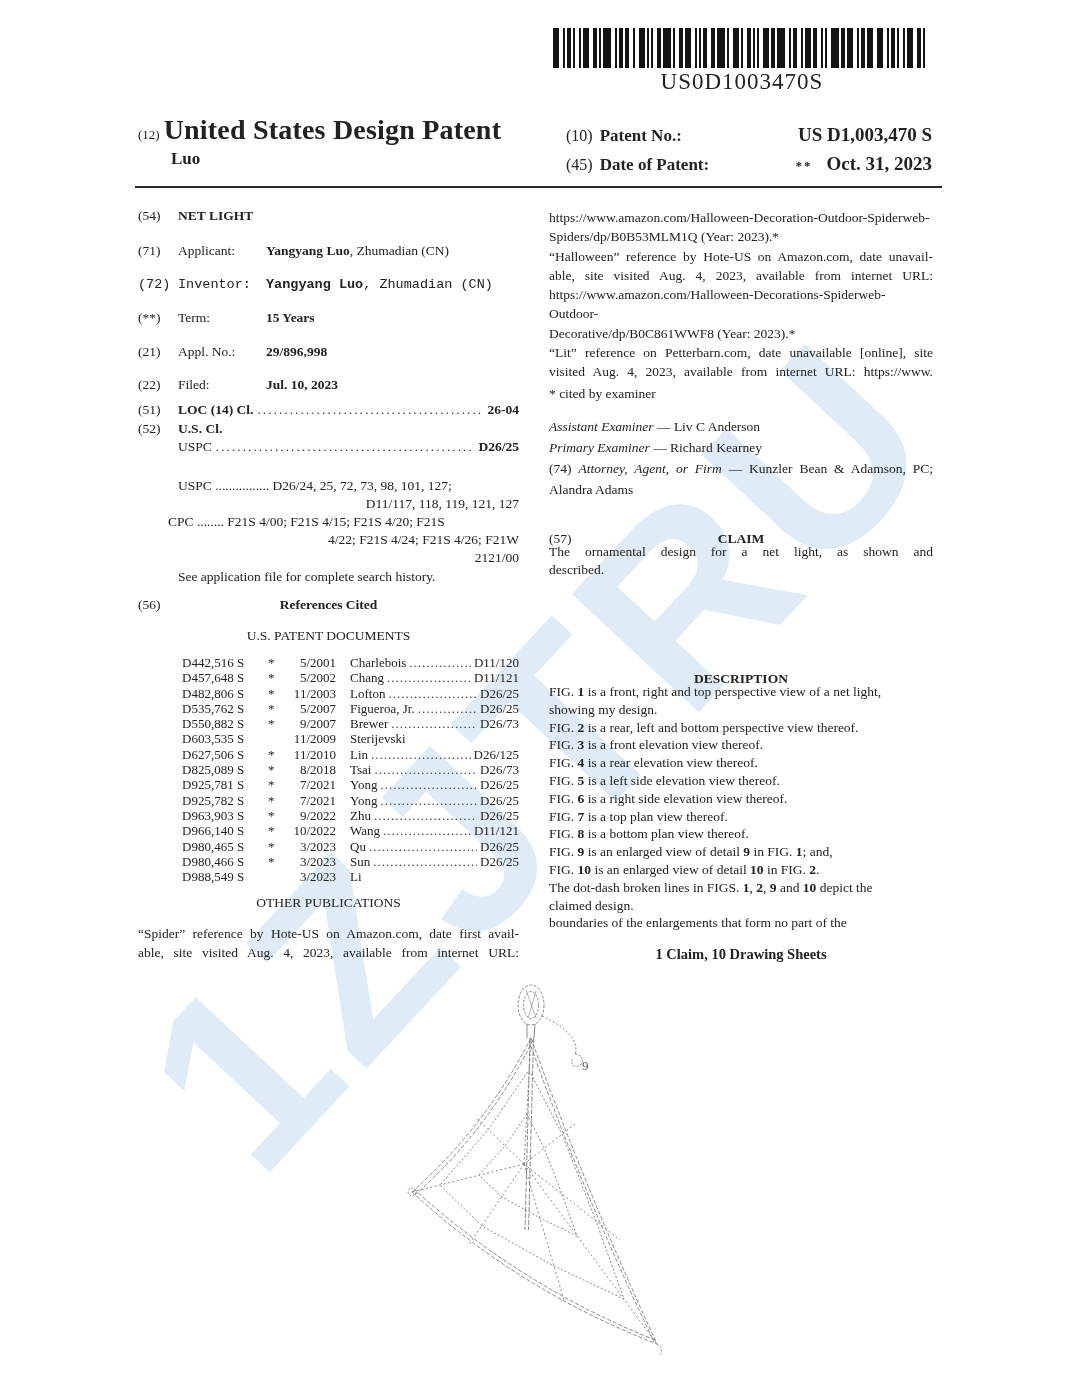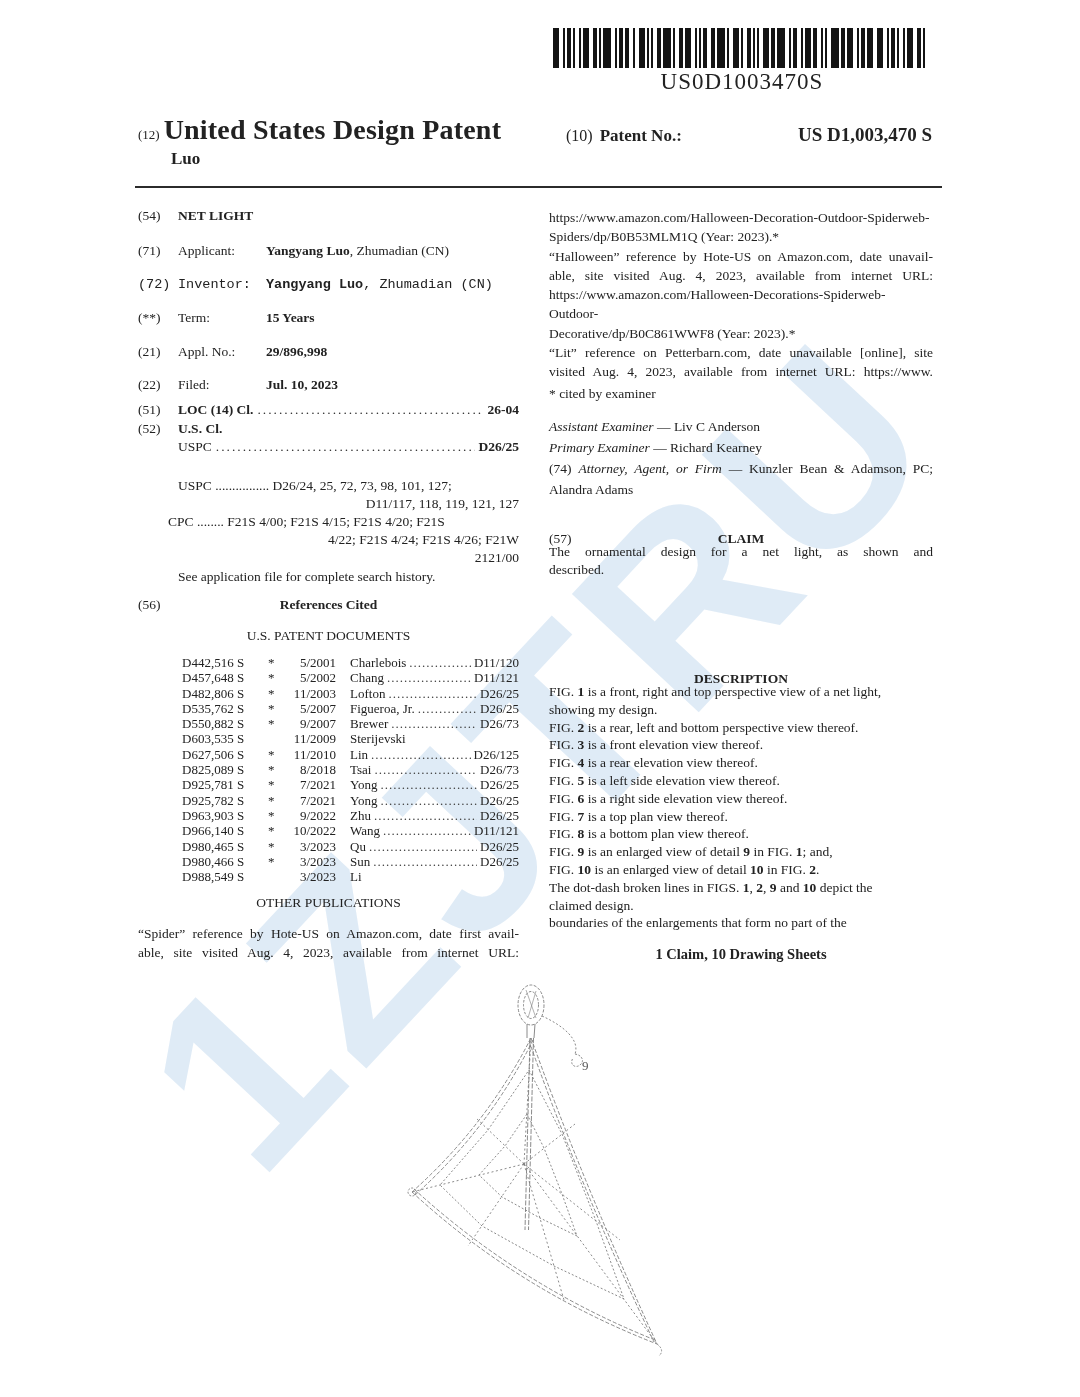--- a/index.html
+++ b/index.html
@@ -205,20 +205,26 @@
     <span class="hdr-title">United States Design Patent</span>
     <div class="hdr-inventor">Luo</div>
   </div>
 
   <div class="z hdr-right">
     <div class="hr-row">
       <span class="hr-code">(10)</span>
       <span class="hr-label">Patent No.:</span>
       <span class="hr-value">US D1,003,470 S</span>
     </div>
+    <div class="hr-row">
+      <span class="hr-code">(45)</span>
+      <span class="hr-label">Date of Patent:</span>
+      <span class="hr-stars">**</span>
+      <span class="hr-value after-stars">Oct. 31, 2023</span>
+    </div>
   </div>
 
   <div class="z rule"></div>
 
   <div class="z col col-left">
 
     <div class="abs f-row" style="top:2px">
       <span class="f-code">(54)</span>
       <span class="b">NET LIGHT</span>
     </div>

